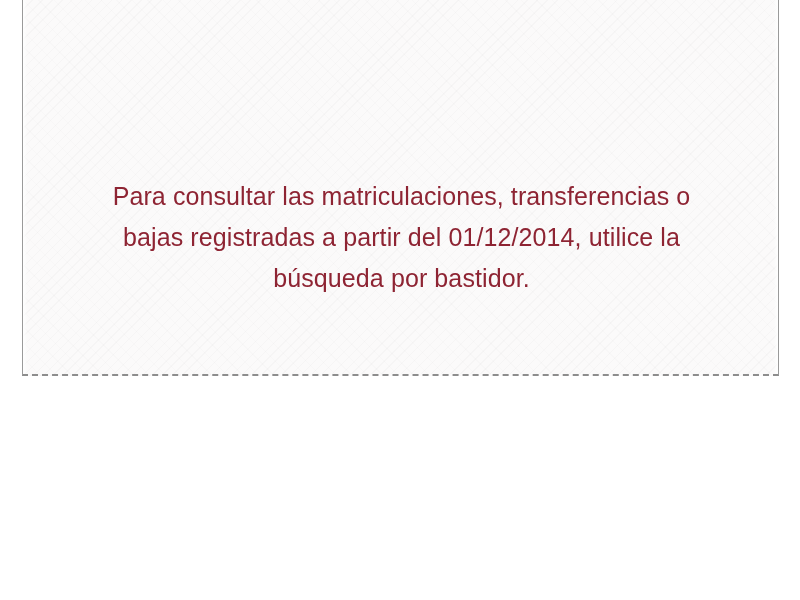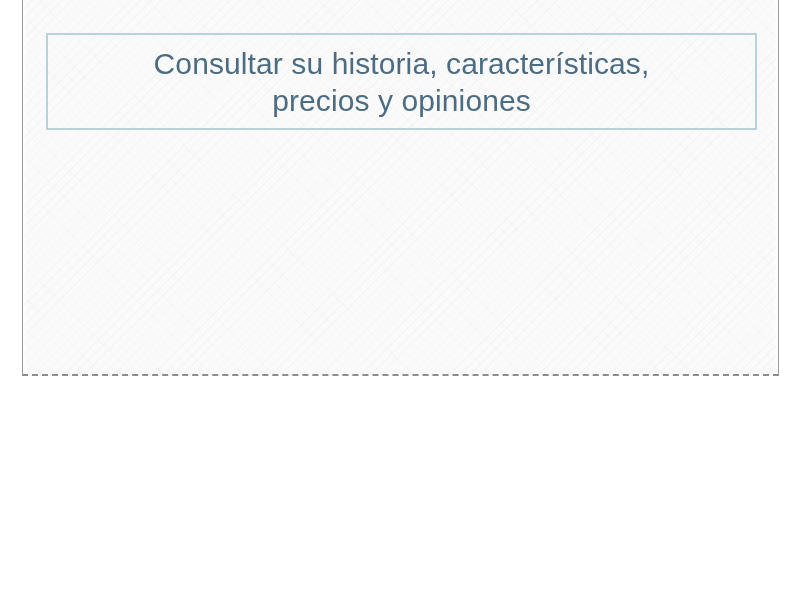--- a/index.html
+++ b/index.html
@@ -118,23 +118,22 @@
     background: #ffffff;
   }
 </style>
 </head>
 <body>
 
 <div id="page">
 
   <div class="card">
 
-    <div class="title-panel">
-      <div class="title-text">Consultar su historia, características,
-precios y opiniones</div>
-    </div>
 
+    <div class="body-text">Para consultar las matriculaciones, transferencias o
+bajas registradas a partir del 01/12/2014, utilice la
+búsqueda por bastidor.</div>
 
   </div>
 
   <div class="page-bottom"></div>
 
 </div>
 
 </body></html>

